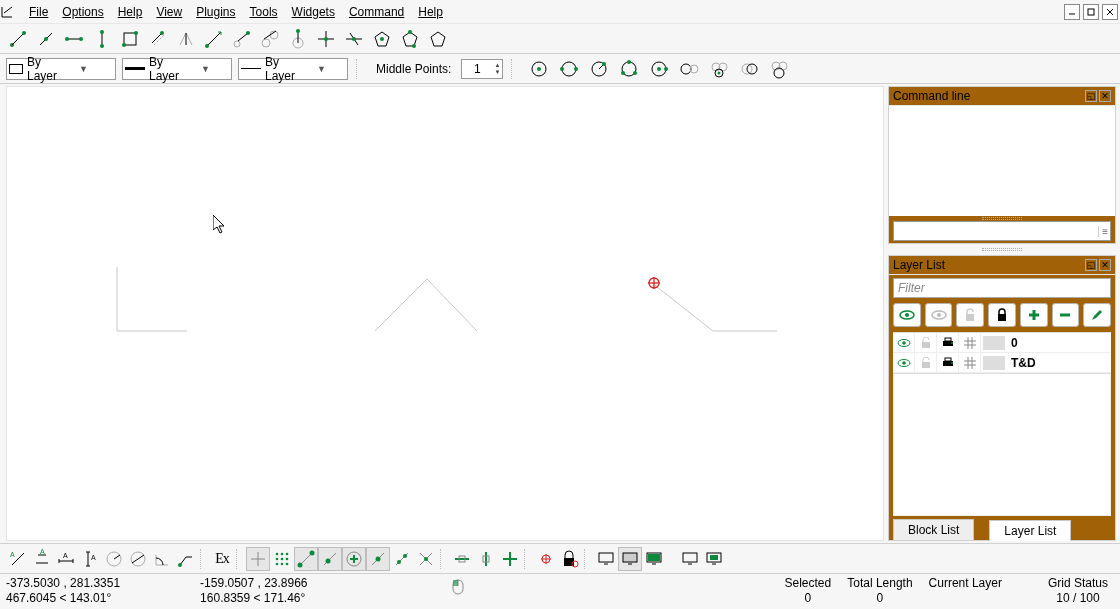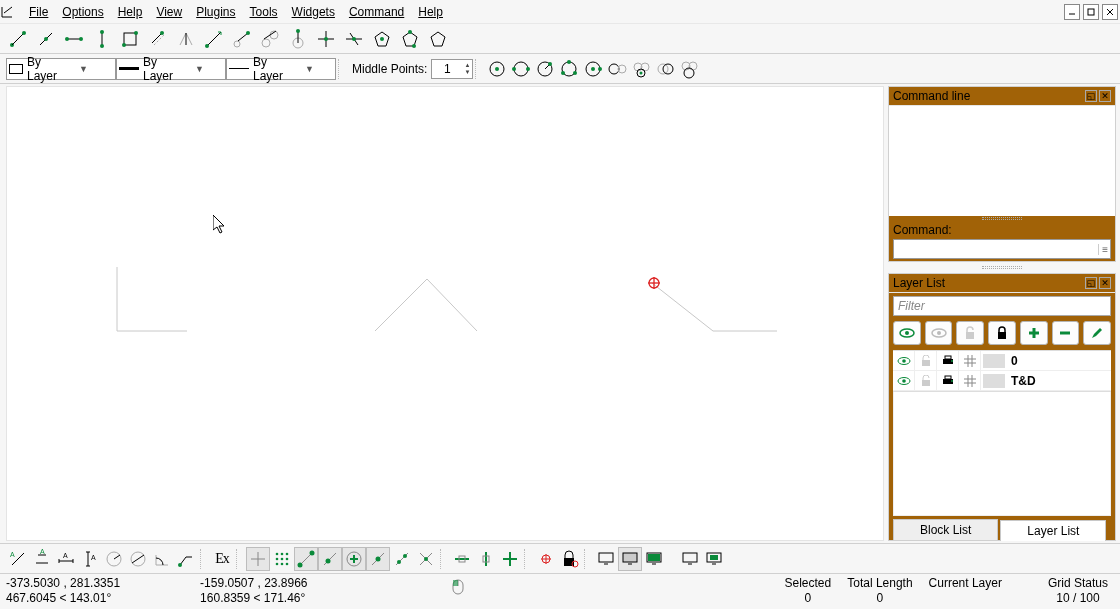--- a/index.html
+++ b/index.html
@@ -3,21 +3,21 @@
 <meta charset="utf-8">
 <style>
 * { box-sizing: border-box; margin: 0; padding: 0; }
 body { font-family: "Segoe UI", Tahoma, sans-serif; font-size: 12px; color: #000; background: #f6f6f6; width: 1120px; height: 609px; overflow: hidden; display: flex; flex-direction: column; }
 .menubar { display: flex; align-items: center; height: 24px; padding: 2px 0; background: #f6f6f6; border-bottom: 1px solid #e8e8e8; }
 .menubar .app-icon { width: 16px; margin-right: 6px; }
 .menubar .menu-item { padding: 2px 7px; text-decoration: underline; cursor: default; }
 .menubar .spacer { flex: 1; }
 .win-controls { display: flex; gap: 3px; padding-right: 2px; }
 .win-btn { width: 16px; height: 16px; border: 1px solid #888; display: flex; align-items: center; justify-content: center; font-size: 10px; background: #fff; }
-.toolbar-row { display: flex; align-items: center; height: 30px; padding: 2px 6px; gap: 0; border-bottom: 1px solid #d0d0d0; background: #f6f6f6; }
+.toolbar-row { display: flex; align-items: center; height: 30px; padding: 2px 6px; gap: 6px; border-bottom: 1px solid #d0d0d0; background: #f6f6f6; }
 .toolbar-row.loose { gap: 4px; }
 .tbtn { width: 24px; height: 24px; display: flex; align-items: center; justify-content: center; background: transparent; border: 1px solid transparent; }
 .tbtn.active { background: #e6e6e6; border: 1px solid #bdbdbd; }
 .sep { width: 8px; height: 20px; border-left: 1px dotted #bbb; margin: 0 2px; }
 .combo { display: flex; align-items: center; border: 1px solid #999; background: #fff; height: 22px; padding: 0 2px; }
 .combo .swatch { width: 14px; height: 10px; border: 1px solid #000; margin-right: 4px; background: #fff; }
 .combo .line-thick { width: 20px; height: 3px; background: #000; margin-right: 4px; }
 .combo .line-thin { width: 20px; height: 1px; background: #000; margin-right: 4px; }
 .combo span { flex: 1; padding-right: 18px; }
 .combo .caret { margin-left: 4px; font-size: 9px; color: #555; }
@@ -39,21 +39,21 @@
 .filter-input { margin: 3px 4px; border: 1px solid #aaa; height: 20px; background: #fff; padding: 0 4px; color: #888; font-style: italic; display: flex; align-items: center; }
 .layer-btn-row { display: flex; gap: 4px; padding: 2px 4px; }
 .lbtn { flex: 1; height: 24px; border: 1px solid #b5b5b5; background: #fdfdfd; display: flex; align-items: center; justify-content: center; border-radius: 3px; }
 .layer-table { border-top: 1px solid #ddd; border-bottom: 1px solid #ddd; margin: 3px 4px 0; background: #fff; }
 .layer-row { display: flex; align-items: center; height: 20px; border-bottom: 1px solid #eee; }
 .layer-row .cell { width: 22px; display: flex; align-items: center; justify-content: center; border-right: 1px solid #eee; height: 100%; }
 .layer-row .color-swatch { width: 22px; height: 14px; background: #ddd; margin: 0 2px; }
 .layer-row .name { flex: 1; padding-left: 4px; font-weight: bold; }
 .layer-list-body { flex: 1; min-height: 100px; background: #fff; margin: 0 4px; border: 1px solid #eee; border-top: none; }
 .bottom-tabs { display: flex; padding: 3px 4px 0; }
-.btab { padding: 3px 26px; border: 1px solid #c8c8c8; border-bottom: none; background: #eee; margin-right: 2px; font-size: 12px; }
+.btab { padding: 3px 14px; border: 1px solid #c8c8c8; border-bottom: none; background: #eee; margin-right: 15px; font-size: 12px; }
 .btab.active { background: #fff; position: relative; top: 1px; }
 .bottom-toolbar { display: flex; align-items: center; height: 30px; padding: 2px 6px; border-top: 1px solid #d0d0d0; background: #f6f6f6; }
 .ex { font-family: serif; font-size: 14px; letter-spacing: -1px; }
 .statusbar { display: flex; height: 36px; padding: 2px 6px; border-top: 1px solid #d0d0d0; align-items: flex-start; font-size: 12px; }
 .stat-block { display: flex; flex-direction: column; margin-right: 40px; line-height: 15px; }
 .stat-cell { display: flex; flex-direction: column; align-items: center; margin-right: 16px; line-height: 15px; }
 .stat-head { font-size: 12px; }
 .drag-handle { height: 5px; display: flex; justify-content: center; align-items: center; }
 .drag-handle span { width: 40px; border-top: 1px dotted #aaa; border-bottom: 1px dotted #aaa; height: 3px; display: block; }
 svg { display: block; }
@@ -323,23 +323,20 @@
       <div class="panel-head">
         <span>Command line</span>
         <span class="spacer"></span>
         <span class="ctl">◱</span>
         <span class="ctl">✕</span>
       </div>
       <div class="cmd-output"></div>
       <div class="drag-handle">
           <span></span>
         </div>
-      <div class="cmd-input-row">
-        <span>Command:</span>
-      </div>
       <div class="cmd-input-row" style="padding-top:0">
         <div class="cmd-field">
             <span class="hamb">≡</span>
           </div>
       </div>
     </div>
     <div class="drag-handle">
         <span></span>
       </div>
 

